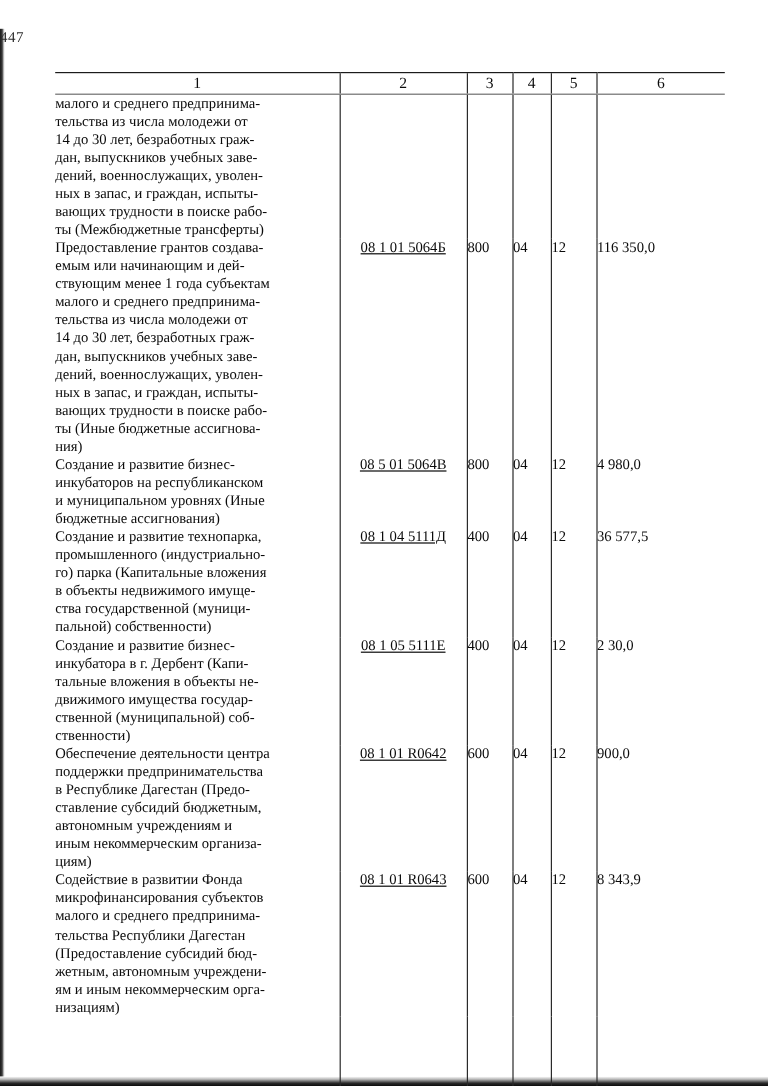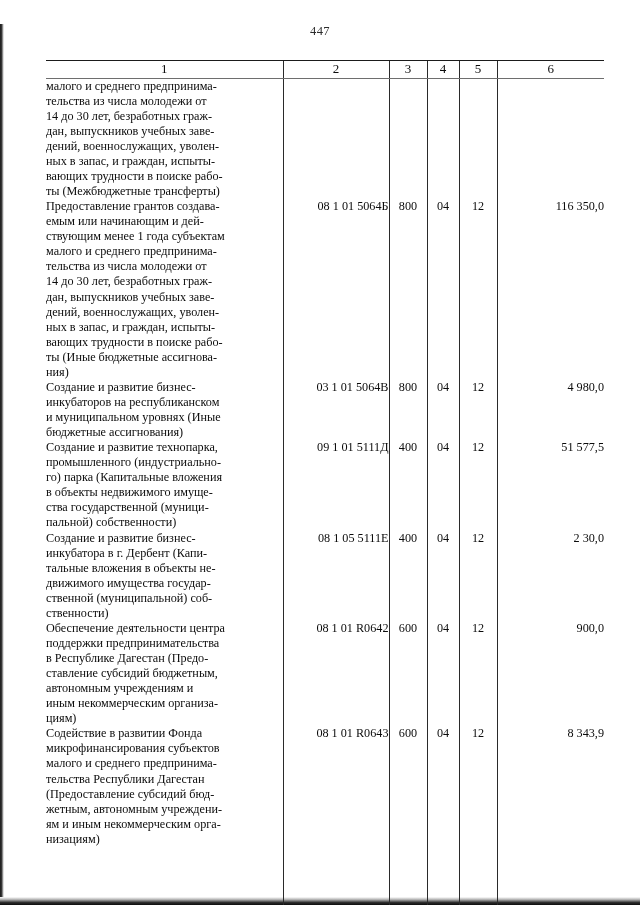--- a/index.html
+++ b/index.html
@@ -40,21 +40,20 @@
     position: absolute;
     left: 0; top: 0;
     width: 640px; height: 905px;
   }
 
   .folio {
     position: absolute;
     top: 24px;
     left: 0;
     width: 640px;
-    text-align: center;
     font-size: 12.5px;
     letter-spacing: 0.4px;
     color: #2b2b2b;
   }
 
   .table-wrap {
     position: absolute;
     left: 46px;
     top: 60px;
     width: 558px;
@@ -96,30 +95,30 @@
   col.w6 { width: 107px; }
 
   .cell-name {
     padding: 9px 10px 0 6px;
     text-align: left;
     hyphens: manual;
     margin-top: 12px;
   }
   .cell-code {
     padding: 9px 0 0 8px;
-    text-align: right;
+    text-align: center;
     white-space: nowrap;
+    text-decoration: underline;
   }
   .cell-num {
     padding: 9px 0 0 0;
-    text-align: center;
+    text-align: left;
   }
   .cell-amount {
     padding: 9px 6px 0 0;
-    text-align: right;
     white-space: nowrap;
   }
 
   
   .tail td { height: 62px; padding: 0; }
 </style>
 </head>
 <body>
 
 <div class="page">
@@ -162,33 +161,33 @@
           <tr>
             <td class="c1 cell-name">Предоставление грантов создава-<br>емым или начинающим и дей-<br>ствующим менее 1 года субъектам<br>малого и среднего предпринима-<br>тельства из числа молодежи от<br>14 до 30 лет, безработных граж-<br>дан, выпускников учебных заве-<br>дений, военнослужащих, уволен-<br>ных в запас, и граждан, испыты-<br>вающих трудности в поиске рабо-<br>ты (Иные бюджетные ассигнова-<br>ния)</td>
             <td class="cell-code">08 1 01 5064Б</td>
             <td class="cell-num">800</td>
             <td class="cell-num">04</td>
             <td class="cell-num">12</td>
             <td class="cell-amount">116 350,0</td>
           </tr>
           <tr>
             <td class="c1 cell-name">Создание и развитие бизнес-<br>инкубаторов на республиканском<br>и муниципальном уровнях (Иные<br>бюджетные ассигнования)</td>
-            <td class="cell-code">03 1 01 5064В</td>
+            <td class="cell-code">08 5 01 5064В</td>
             <td class="cell-num">800</td>
             <td class="cell-num">04</td>
             <td class="cell-num">12</td>
             <td class="cell-amount">4 980,0</td>
           </tr>
           <tr>
             <td class="c1 cell-name">Создание и развитие технопарка,<br>промышленного (индустриально-<br>го) парка (Капитальные вложения<br>в объекты недвижимого имуще-<br>ства государственной (муници-<br>пальной) собственности)</td>
-            <td class="cell-code">09 1 01 5111Д</td>
+            <td class="cell-code">08 1 04 5111Д</td>
             <td class="cell-num">400</td>
             <td class="cell-num">04</td>
             <td class="cell-num">12</td>
-            <td class="cell-amount">51 577,5</td>
+            <td class="cell-amount">36 577,5</td>
           </tr>
           <tr>
             <td class="c1 cell-name">Создание и развитие бизнес-<br>инкубатора в г. Дербент (Капи-<br>тальные вложения в объекты не-<br>движимого имущества государ-<br>ственной (муниципальной) соб-<br>ственности)</td>
             <td class="cell-code">08 1 05 5111Е</td>
             <td class="cell-num">400</td>
             <td class="cell-num">04</td>
             <td class="cell-num">12</td>
             <td class="cell-amount">2 30,0</td>
           </tr>
           <tr>

